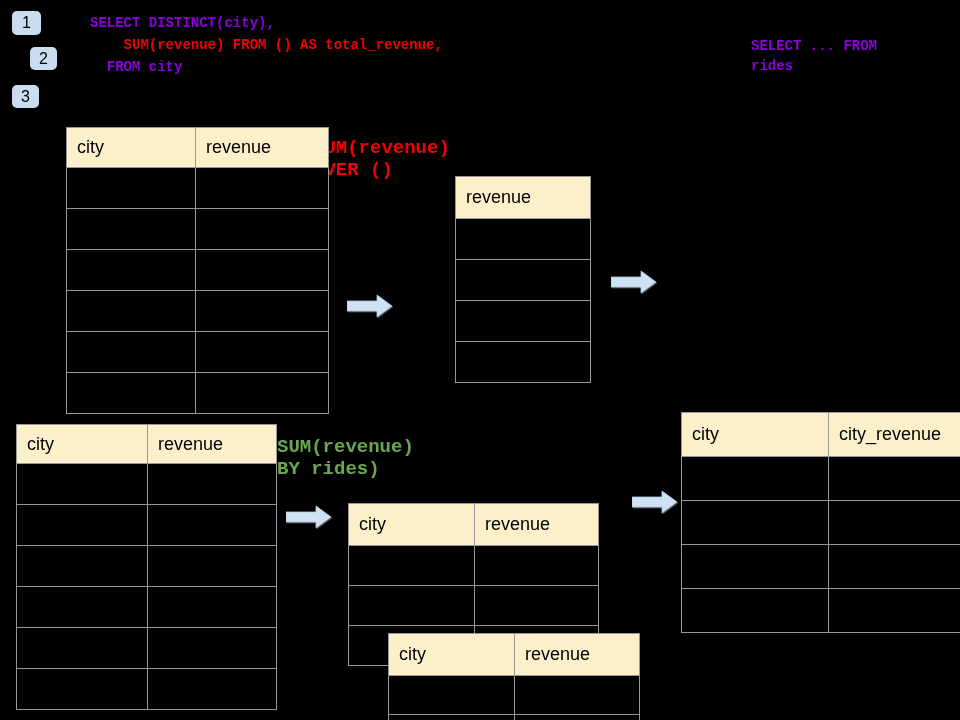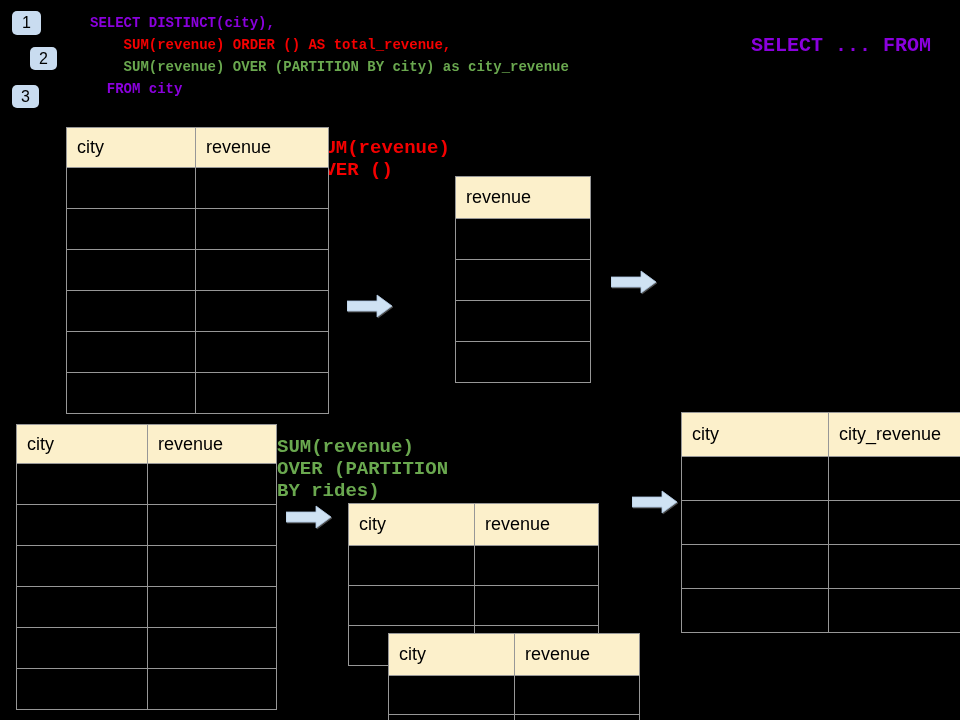--- a/index.html
+++ b/index.html
@@ -7,21 +7,21 @@
          font-family:"Liberation Sans", sans-serif;}
 
   
   .mono{font-family:"Liberation Mono","DejaVu Sans Mono",monospace;font-weight:bold;}
   #sql-code{position:absolute;left:90px;top:12px;font-size:14px;line-height:22px;}
   .code-line{white-space:pre;}
   [data-color="purple"]{color:#8a00dd;}
   [data-color="red"]{color:#f40000;}
   [data-color="green"]{color:#6aa84f;}
 
-  #side-note{position:absolute;left:751px;top:36px;font-size:20px;line-height:20px;}
+  #side-note{position:absolute;left:751px;top:36px;font-size:14px;line-height:20px;}
   #label-total{position:absolute;left:313px;top:137px;font-size:19px;line-height:22px;}
   #label-partition{position:absolute;left:277px;top:436px;font-size:19px;line-height:22px;}
 
   
   .badge{position:absolute;width:29px;height:24px;background:#c9dcf0;border-radius:5px;
          display:flex;align-items:center;justify-content:center;
          font-size:16px;color:#000;}
   #badge-1{left:12px;top:11px;}
   #badge-2{left:30px;top:47px;width:27px;height:23px;}
   #badge-3{left:12px;top:85px;width:27px;height:23px;}
@@ -68,37 +68,36 @@
 <body>
 
 <div id="stage">
 
   <div class="badge" id="badge-1">1</div>
   <div class="badge" id="badge-2">2</div>
   <div class="badge" id="badge-3">3</div>
 
   <div id="sql-code" class="mono">
     <div class="code-line" data-color="purple">SELECT DISTINCT(city),</div>
-    <div class="code-line" data-color="red">    SUM(revenue) ORDER () AS total_revenue,</div>
-    <div class="code-line" data-color="green">    SUM(revenue) OVER (PARTITION BY city) as city_revenue</div>
+    <div class="code-line" data-color="red">    SUM(revenue) FROM () AS total_revenue,</div>
     <div class="code-line" data-color="purple">  FROM city</div>
   </div>
 
   <div id="side-note" class="mono" data-color="purple">
     <div class="code-line">SELECT ... FROM</div>
+    <div class="code-line">rides</div>
   </div>
 
   <div id="label-total" class="mono" data-color="red">
     <div class="code-line">SUM(revenue)</div>
     <div class="code-line">OVER ()</div>
   </div>
 
   <div id="label-partition" class="mono" data-color="green">
     <div class="code-line">SUM(revenue)</div>
-    <div class="code-line">OVER (PARTITION</div>
     <div class="code-line">BY rides)</div>
   </div>
 
   <table class="grid" id="tbl-source-top">
       <thead>
         <tr>
           <th>city</th>
           <th>revenue</th>
         </tr>
       </thead>

